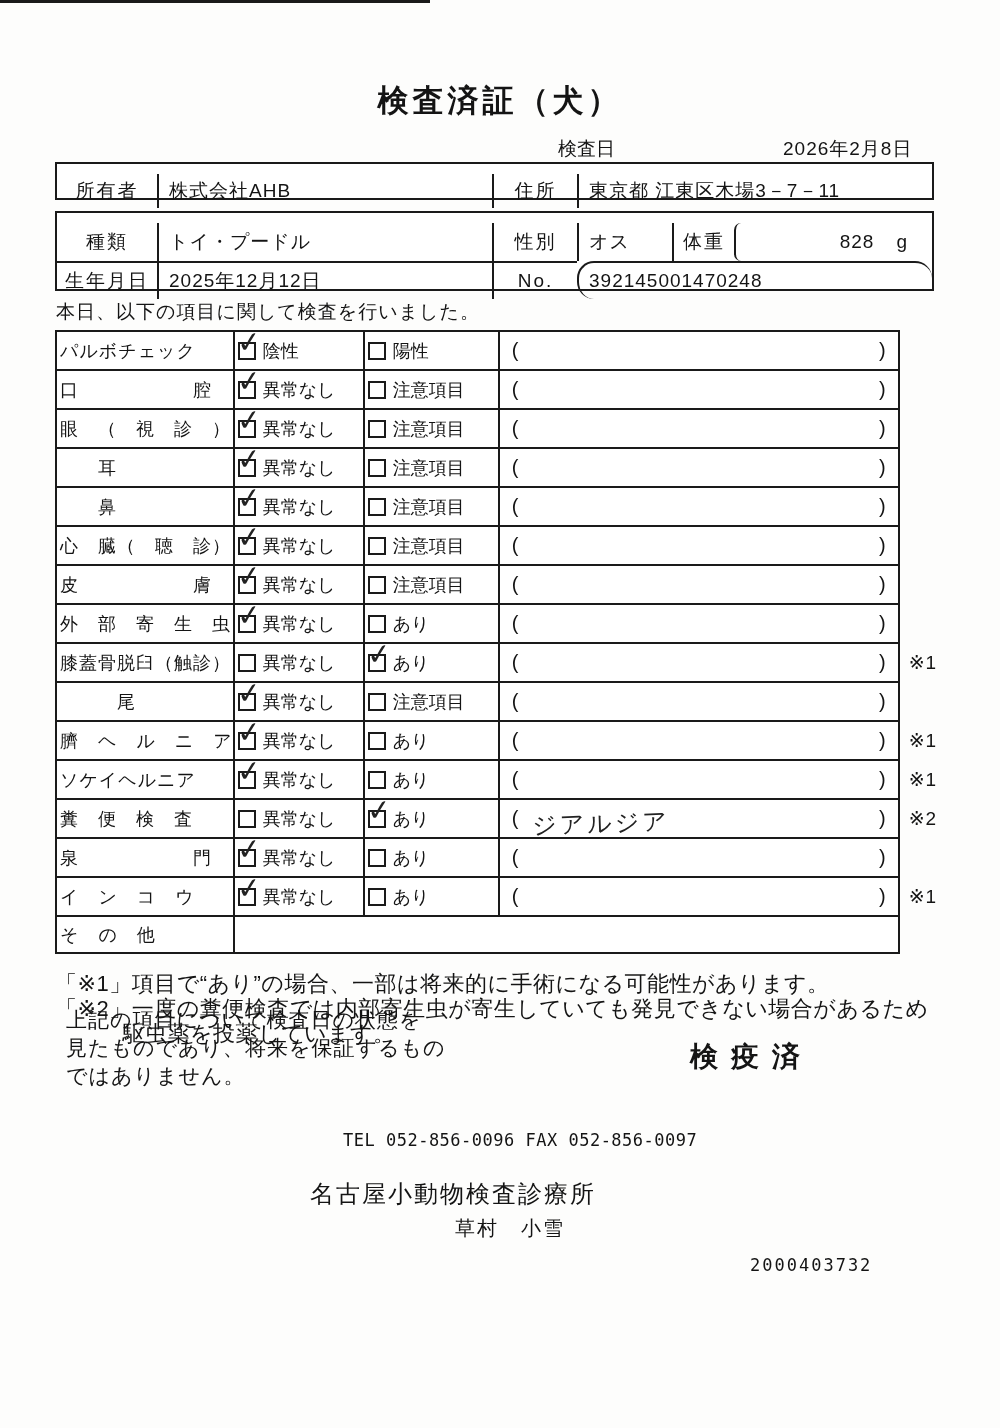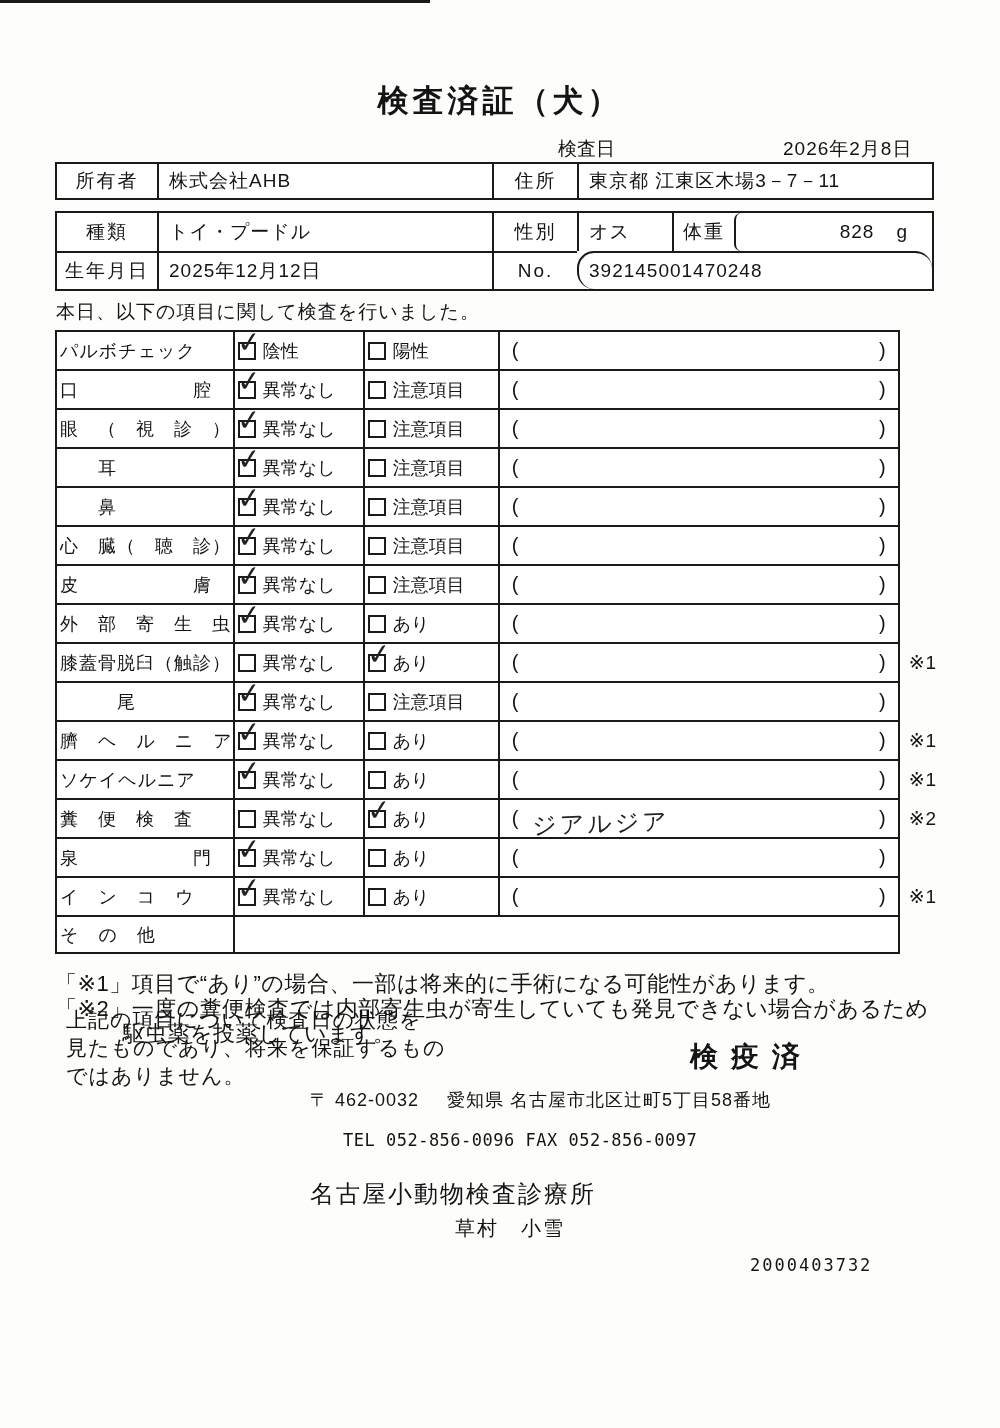--- a/index.html
+++ b/index.html
@@ -19,21 +19,21 @@
     margin:0;text-align:center;
     font-size:31px;font-weight:bold;letter-spacing:4px;
   }
 
   .date-line{position:absolute;top:136px;left:0;width:1000px;height:24px;font-size:19px;}
   .date-label{position:absolute;left:558px;}
   .date-value{position:absolute;left:783px;letter-spacing:1px;}
 
   
   .hdr-table{position:absolute;left:55px;display:grid;border:2px solid #1a1a1a;background:#fff;}
-  .hcell{display:flex;align-items:center;font-size:19px;box-sizing:border-box;height:100%;}
+  .hcell{display:flex;align-items:center;font-size:19px;box-sizing:border-box;height:100%;margin-top:10px;}
   .hcell.lab{justify-content:center;letter-spacing:2px;}
   .hcell.val{padding-left:10px;letter-spacing:1px;}
   .bl{border-left:2px solid #1a1a1a;}
   .bt{border-top:2px solid #1a1a1a;}
 
   .owner-table{top:162px;grid-template-columns:100px 335px 85px 355px;grid-auto-rows:34px;}
   .pet-table{top:211px;grid-template-columns:100px 335px 85px 95px 62px 198px;grid-auto-rows:38px;}
   .weight-cell{justify-content:flex-end;padding-right:24px;gap:22px;border-radius:7px;}
   .no-span{grid-column:4/7;border-radius:17px;}
 
@@ -503,22 +503,18 @@
   <div class="notes">「※1」項目で“あり”の場合、一部は将来的に手術になる可能性があります。
 「※2」一度の糞便検査では内部寄生虫が寄生していても発見できない場合があるため
 　　　駆虫薬を投薬しています。</div>
 
   <div class="disclaimer">上記の項目について検査日の状態を
 見たものであり、将来を保証するもの
 ではありません。</div>
 
   <div class="stamp">検疫済</div>
 
-  <div class="footer-postal">
-    <span>〒 462-0032</span>
-    <span>愛知県 名古屋市北区辻町5丁目58番地</span>
-  </div>
 
   <div class="footer-tel">TEL 052-856-0096  FAX 052-856-0097</div>
   <div class="footer-clinic">名古屋小動物検査診療所</div>
   <div class="footer-person">草村　小雪</div>
   <div class="footer-serial">2000403732</div>
 </div>
 
 </body></html>

